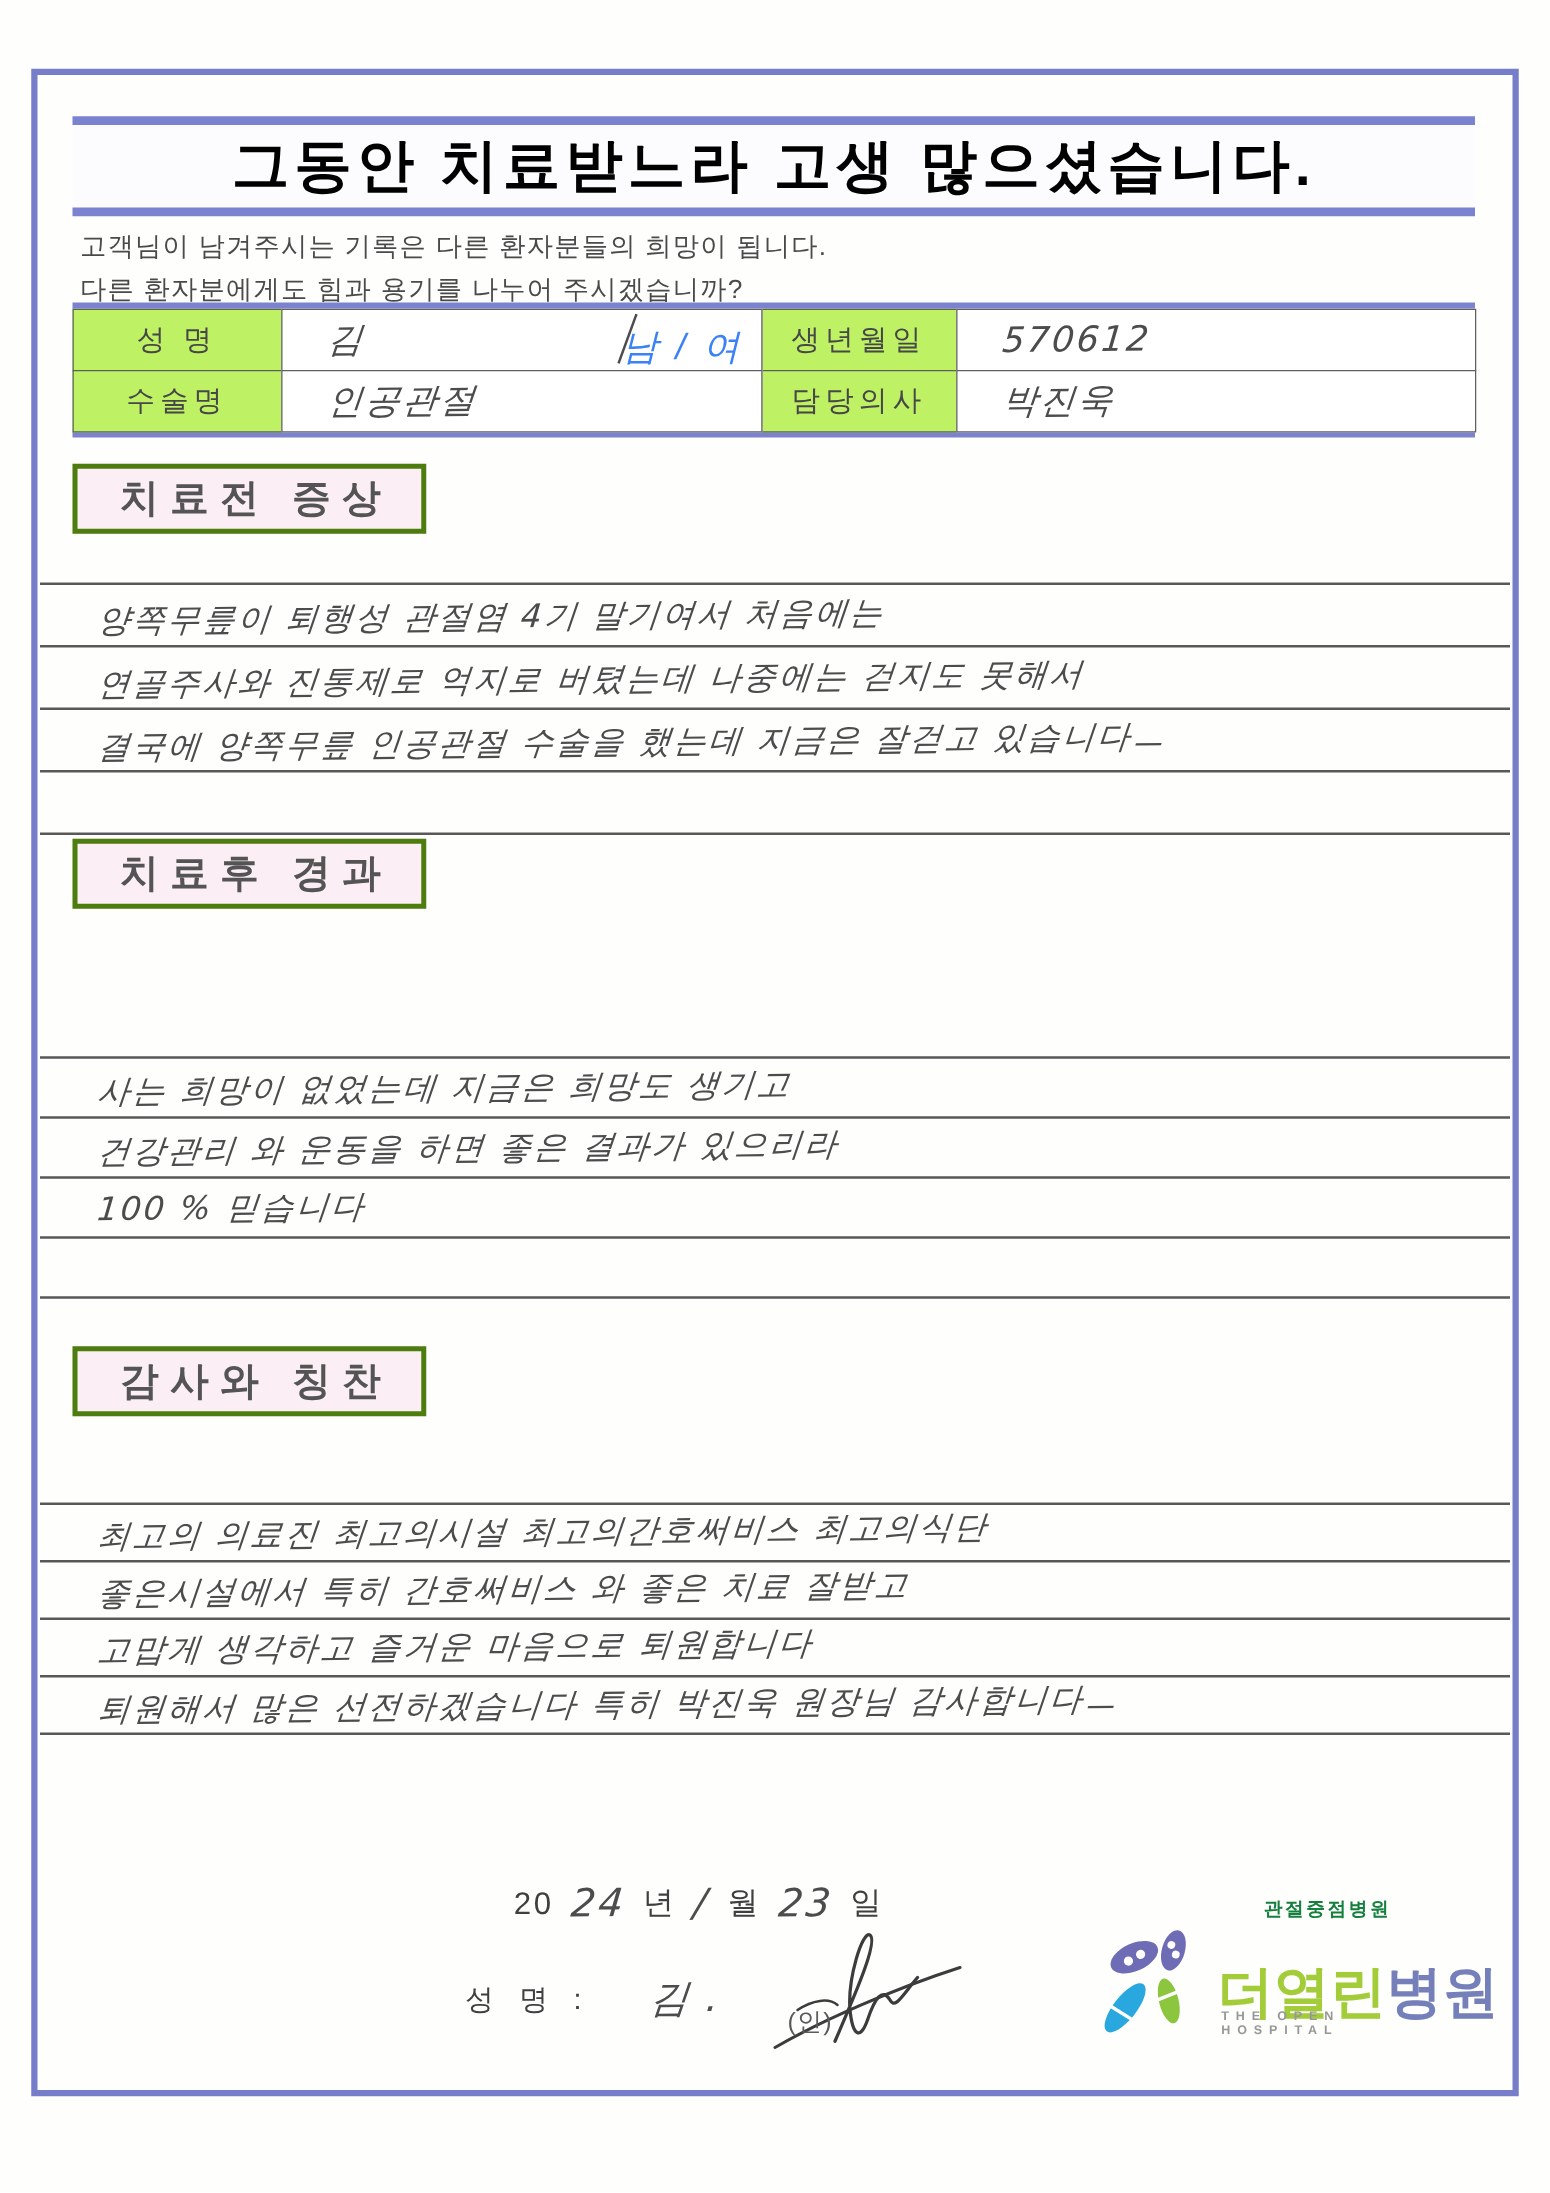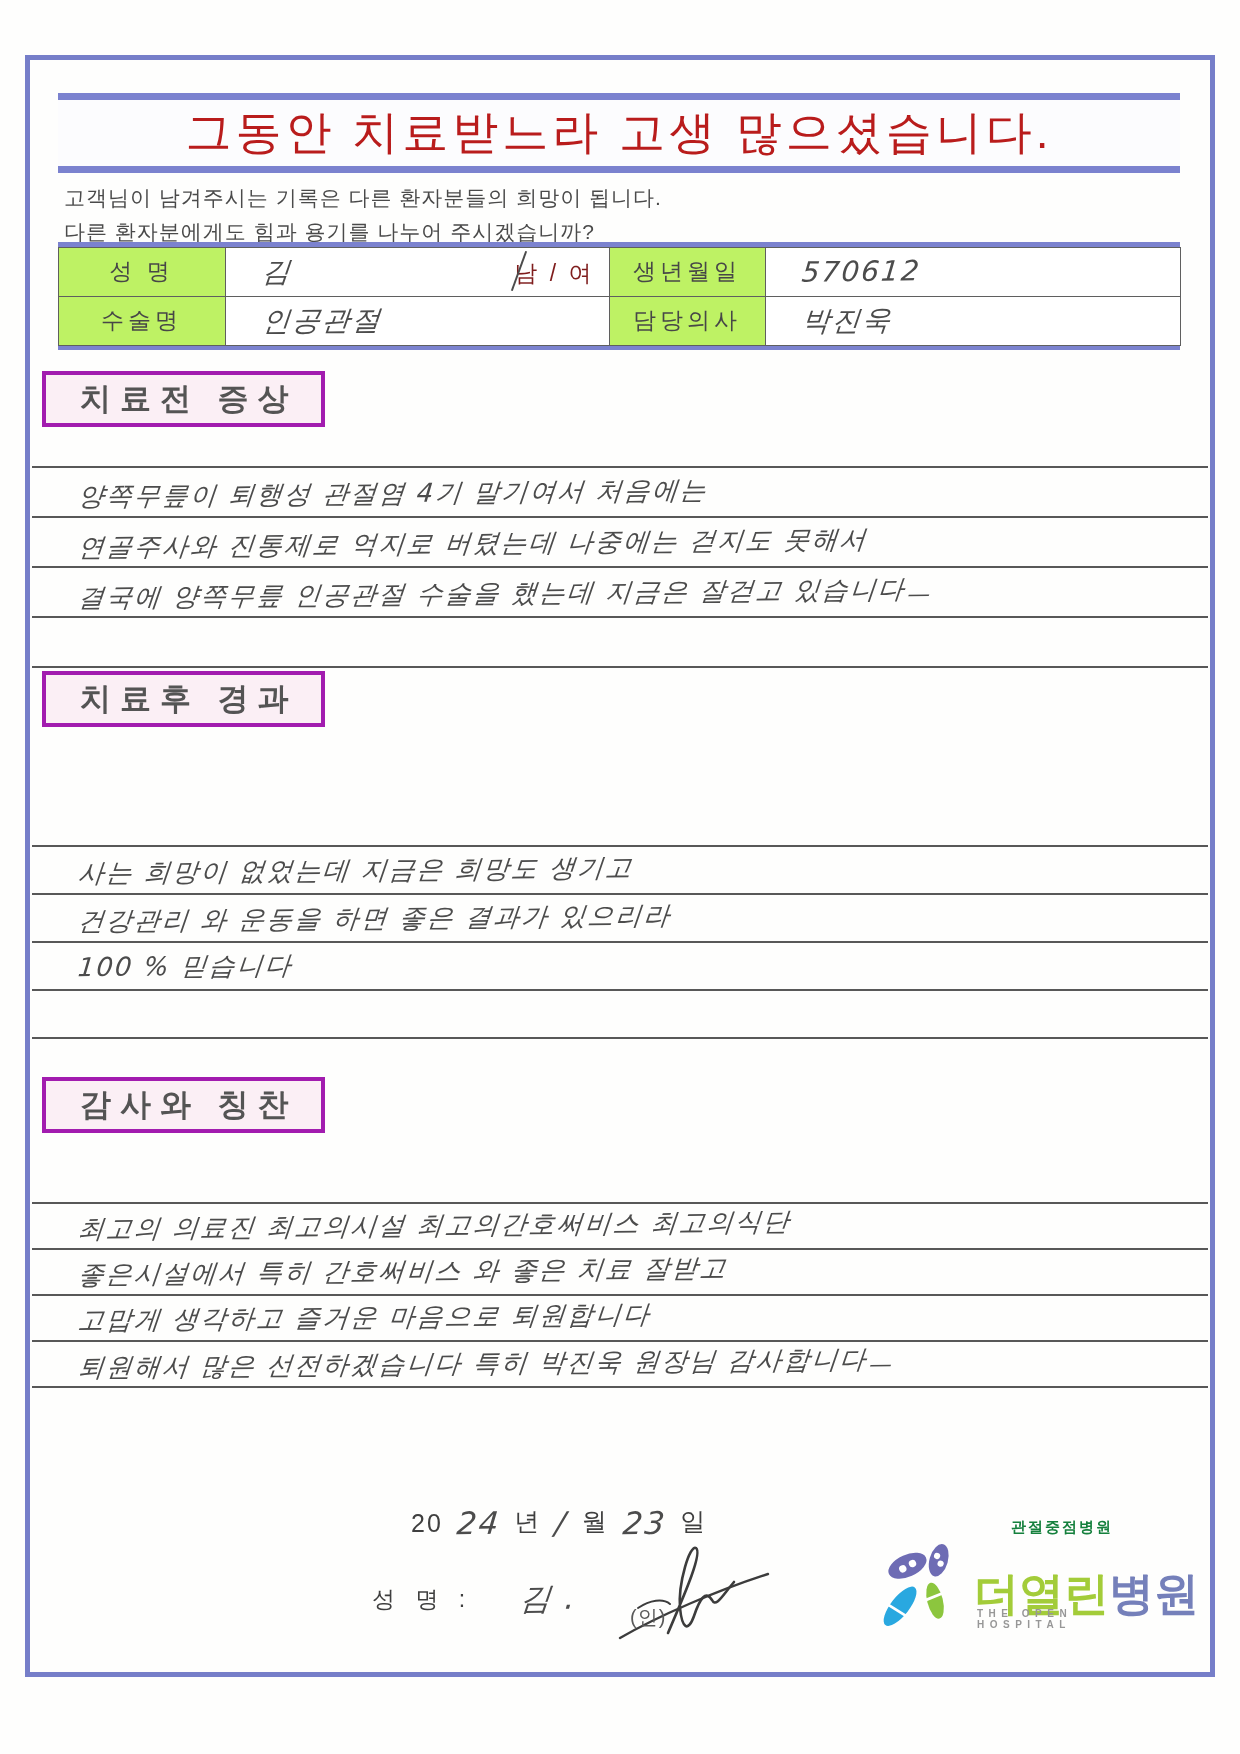--- a/index.html
+++ b/index.html
@@ -5,45 +5,45 @@
   html,body{margin:0;padding:0;background:#ffffff;}
   .page{position:relative;width:1240px;height:1754px;background:#fefefd;overflow:hidden;
         font-family:"Liberation Sans",sans-serif;color:#3f3f3f;}
   .frame{position:absolute;left:25px;top:55px;width:1180px;height:1612px;
          border:5px solid #767ec9;background:transparent;}
 
   
   .title-block{position:absolute;left:58px;top:93px;width:1122px;
                border-top:7px solid #7b82cf;border-bottom:7px solid #7b82cf;
                background:#fcfcfe;height:66px;display:flex;align-items:center;justify-content:center;}
-  .title-text{font-size:46px;font-weight:normal;color:#b91c1c;letter-spacing:4px;}
+  .title-text{font-size:46px;font-weight:bold;color:#000000;letter-spacing:4px;}
 
   
   .intro{position:absolute;left:64px;top:181px;font-size:21px;color:#4a4a4a;line-height:34px;letter-spacing:1px;}
 
   
   .ptable{position:absolute;left:58px;top:242px;width:1122px;
           border-top:5px solid #7b82cf;border-bottom:5px solid #7b82cf;
           display:grid;grid-template-columns:167px 384px 156px 1fr;box-sizing:border-box;}
   .ptable>div{height:50px;border:1px solid #5f5f5f;margin:-0.5px;box-sizing:border-box;
               display:flex;align-items:center;}
   .tlabel{background:#bef264;justify-content:center;font-size:23px;color:#474747;letter-spacing:4px;}
   .tvalue{background:#ffffff;padding-left:36px;position:relative;}
-  .gender{position:absolute;right:14px;top:10px;font-size:23px;color:#7f1d1d;letter-spacing:3px;}
+  .gender{position:absolute;right:14px;top:10px;font-size:29px;color:#3b82f6;letter-spacing:3px;font-style:italic;}
   .gender-strike{position:absolute;left:4px;top:-8px;width:2px;height:42px;background:#4c4c4c;
                  transform:rotate(20deg);}
 
   
   .hand{font-family:"DejaVu Sans",sans-serif;font-style:italic;color:#4c4c4c;
         letter-spacing:2px;display:inline-block;transform:rotate(-0.6deg) skewX(-6deg);}
   .hand-lg{font-size:28px;}
   .hand-md{font-size:26px;}
 
   
-  .sec-box{position:absolute;left:42px;width:283px;height:56px;border:4px solid #a21caf;
+  .sec-box{position:absolute;left:58px;width:283px;height:56px;border:4px solid #4d7c0f;
            background:#fbeff5;display:flex;align-items:center;padding-left:34px;box-sizing:border-box;}
   .sec-box span{font-size:31px;font-weight:bold;color:#545454;letter-spacing:9px;}
 
   
   .rule-area{position:absolute;left:32px;width:1176px;border-top:2px solid #585858;box-sizing:border-box;}
   .rule-row{border-bottom:2px solid #585858;box-sizing:border-box;
             display:flex;align-items:flex-end;padding:0 6px 5px 46px;overflow:hidden;white-space:nowrap;}
   .h50 .rule-row{height:50px;}
   .h48 .rule-row{height:48px;}
   .h46 .rule-row{height:46px;}

